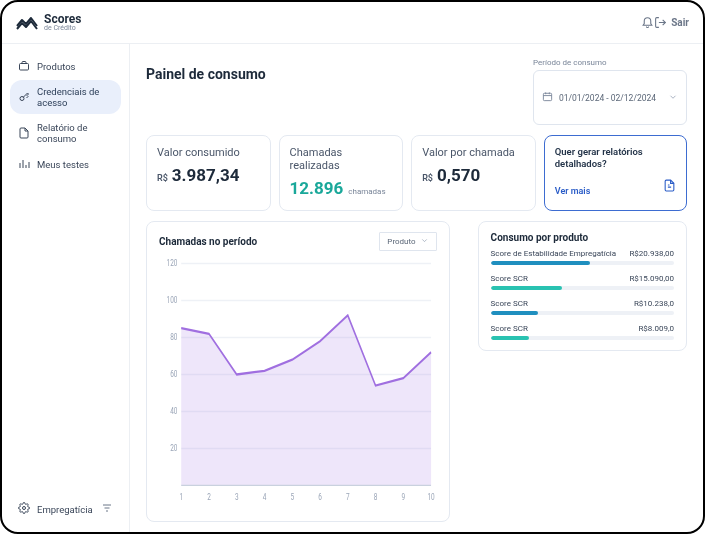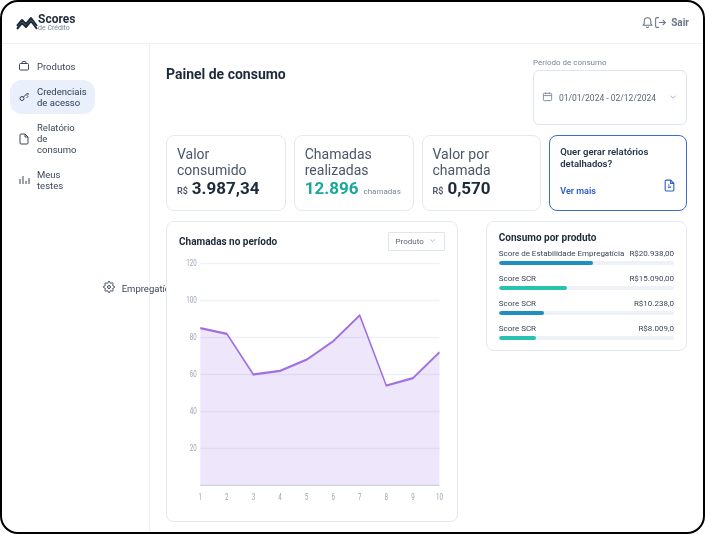--- a/index.html
+++ b/index.html
@@ -23,32 +23,34 @@
 .topbar {
   height: 42px;
   display: flex;
   align-items: center;
   padding: 0 14px;
   border-bottom: 1px solid #eceff3;
 }
 .logo {
   display: flex;
   align-items: center;
+  gap: 6px;
 }
 .logo-mark svg { display:block; }
 .logo-main { font-size: 12px; font-weight: 700; color: #1d2a3a; line-height: 1; }
 .logo-sub { font-size: 7px; color: #7a8699; line-height: 1; }
 .topbar-spacer { flex: 1; }
 .topbar-icons { display: flex; align-items: center; gap: 0; color: #6b7688; font-size: 10px; font-weight: bold; }
 .topbar-icons .sair { display:flex; align-items:center; gap:4px; cursor:pointer; }
 .body { flex: 1; display: flex; min-height: 0; }
 .sidebar {
-  width: 148px;
+  width: 128px;
   border-right: 1px solid #eceff3;
   display: flex;
+  flex-direction: column;
   padding: 10px 8px;
 }
 .nav { display: flex; flex-direction: column; gap: 2px; }
 .nav-item {
   display: flex;
   align-items: center;
   gap: 7px;
   padding: 6px 8px;
   border-radius: 12px;
   font-size: 9.5px;
@@ -95,21 +97,21 @@
   grid-template-columns: 1fr 1fr 1fr 1.15fr;
   gap: 8px;
   margin-bottom: 10px;
 }
 .card {
   border: 1px solid #e4e9f1;
   border-radius: 8px;
   padding: 10px 10px 12px 10px;
   background: #fff;
 }
-.card-title { font-size: 14px; color: #4a5669; }
+.card-title { font-size: 11px; color: #4a5669; margin-bottom: 6px; }
 .card-value { font-size: 17px; font-weight: 700; color: #1d2a3a; display:flex; align-items:baseline; gap:2px;}
 .card-value .prefix { font-size: 9px; font-weight: 600; color:#4a5669; margin-right:2px;}
 .card-value.teal { color: #1aa89a; }
 .card-value .suffix { font-size: 8px; font-weight: 400; color:#7a8699; margin-left:3px;}
 .cta-card {
   border: 1.5px solid #3d6cd1;
   border-radius: 8px;
   padding: 10px;
   display:flex; flex-direction:column; gap:6px;
 }

